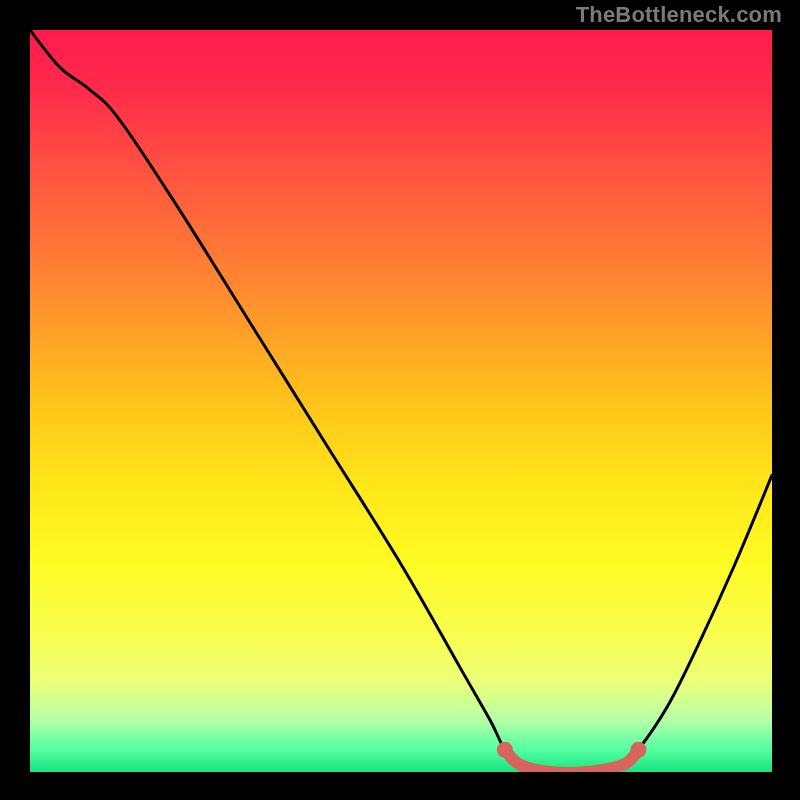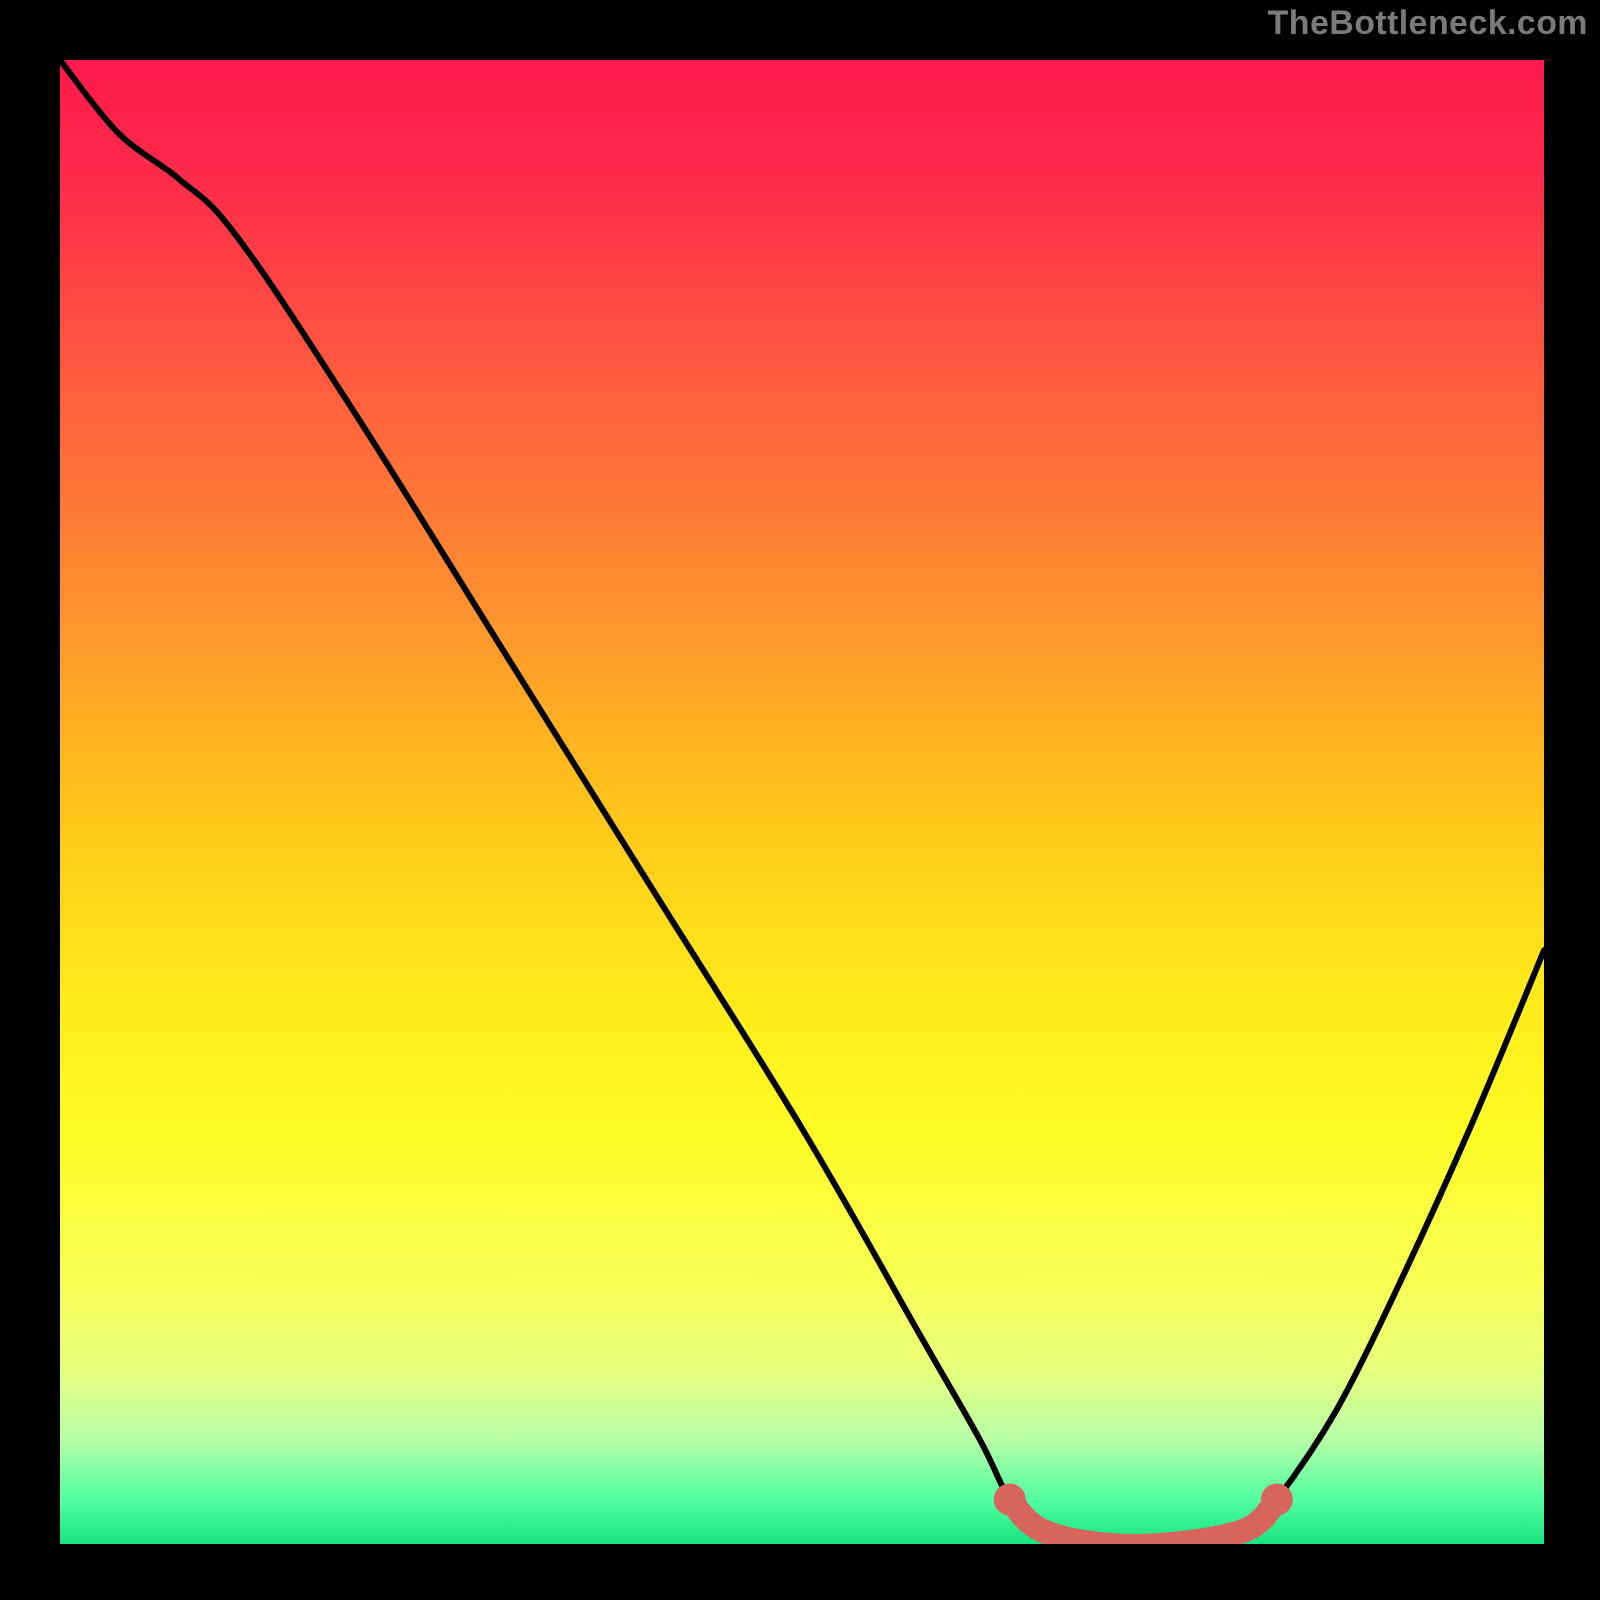--- a/index.html
+++ b/index.html
@@ -12,24 +12,24 @@
   }
   .frame {
     position: relative;
     width: 800px;
     height: 800px;
     background: #000;
   }
   .attribution {
     position: absolute;
     top: 2px;
-    right: 6px;
+    right: 18px;
     color: #7a7a7a;
     font-family: Arial, Helvetica, sans-serif;
-    font-size: 17px;
+    font-size: 22px;
     font-weight: bold;
     letter-spacing: 0.2px;
   }
   svg {
     display: block;
   }
 </style>
 </head>
 <body>
 

